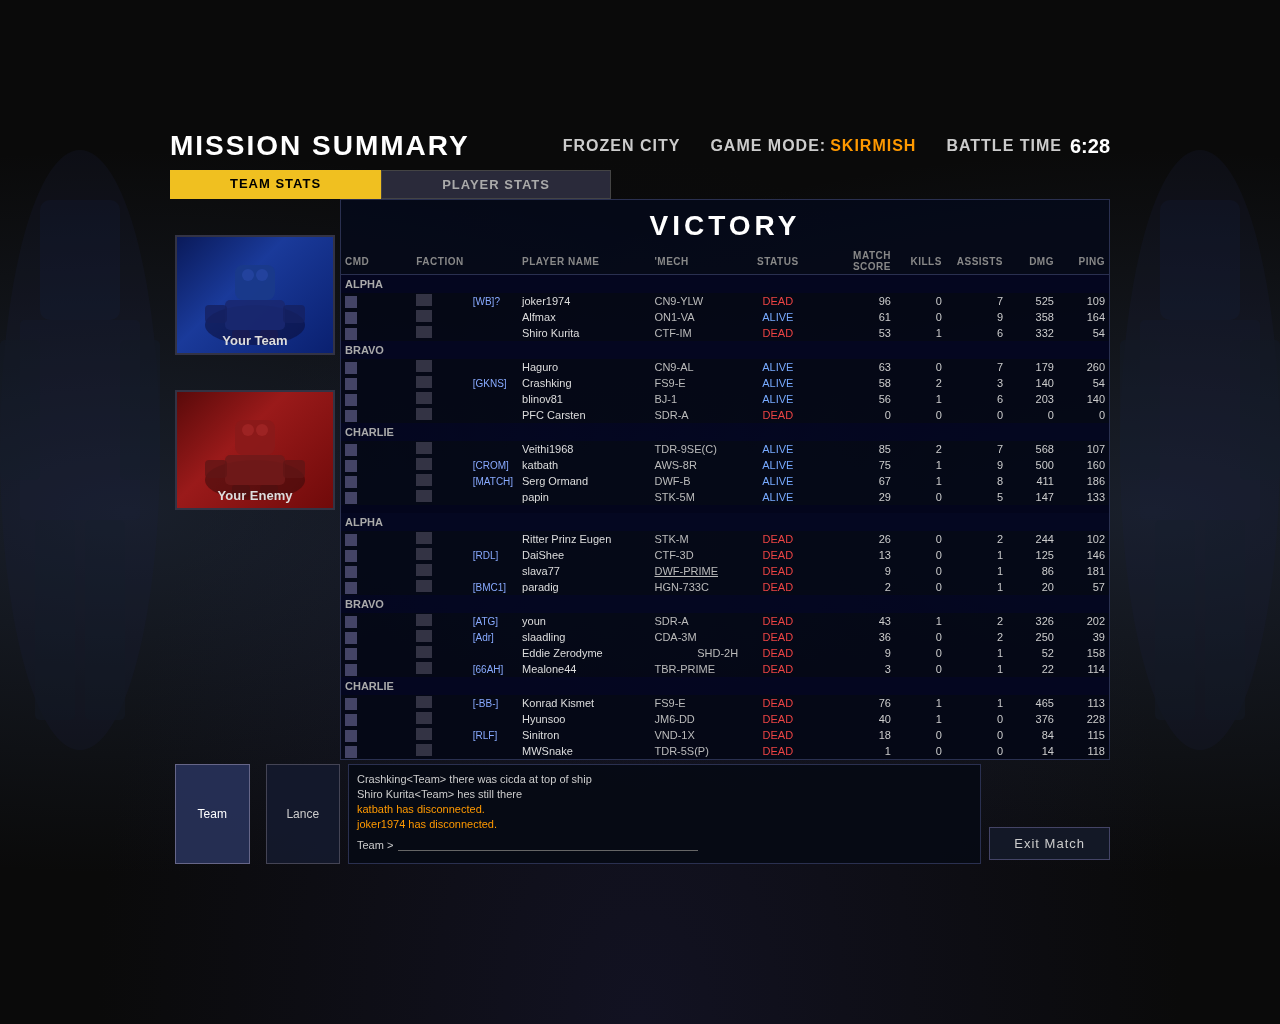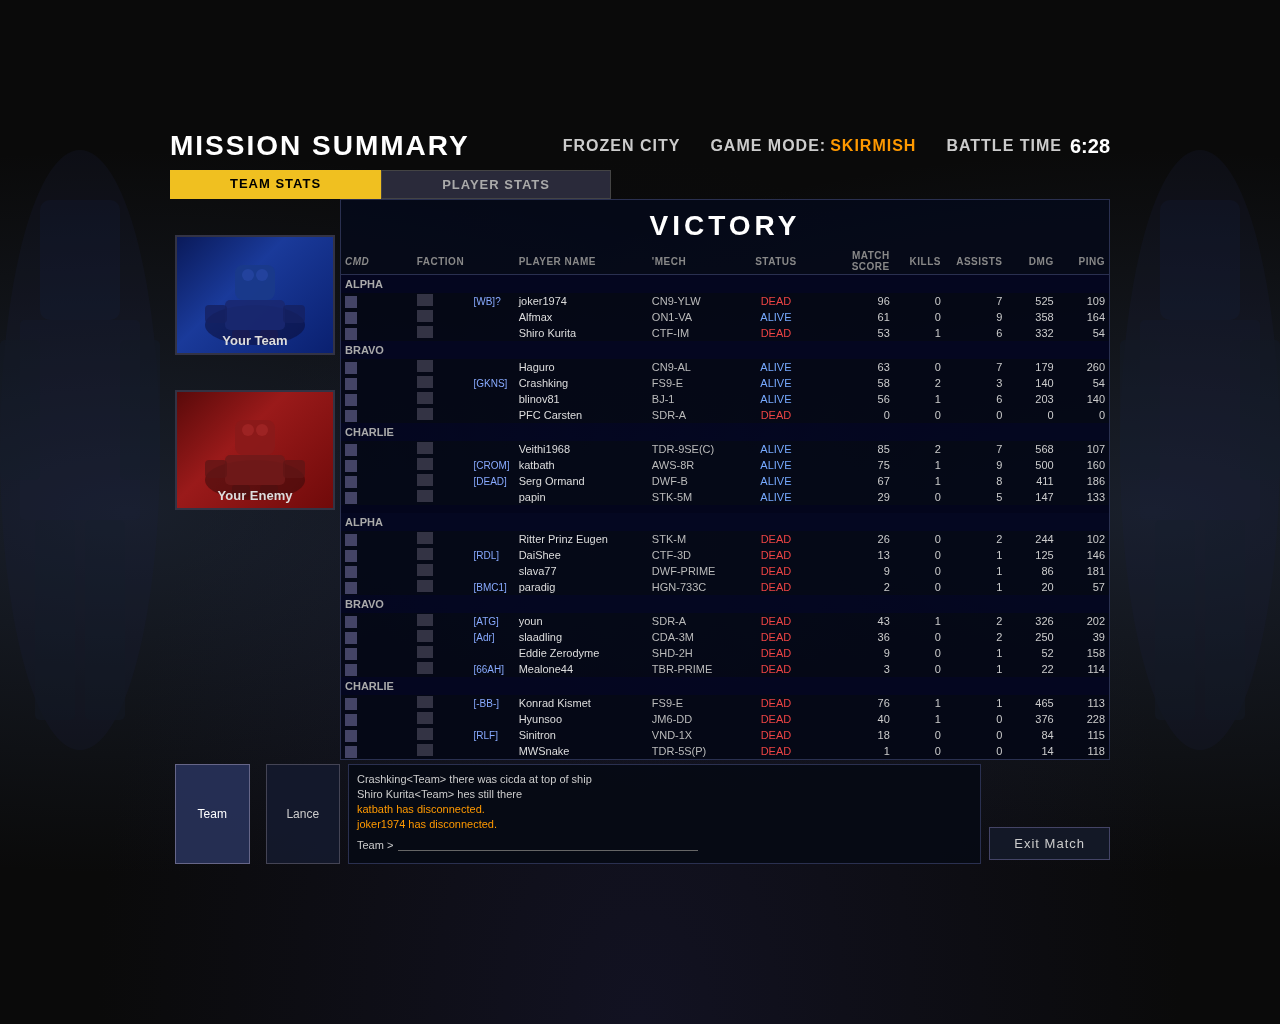--- a/index.html
+++ b/index.html
@@ -326,21 +326,21 @@
           <div class="portrait-label">Your Enemy</div>
         </div>
       </div>
 
       <div class="content-area" style="flex:1;">
         <div class="victory-banner">VICTORY</div>
 
         <table class="stats-table">
           <thead>
             <tr>
-              <th style="width:70px;font-style:italic;">CMD</th>
+              <th style="width:70px;">CMD</th>
               <th style="width:50px;">FACTION</th>
               <th style="width:30px;"></th>
               <th style="width:130px;">PLAYER NAME</th>
               <th style="width:90px;">'MECH</th>
               <th style="width:70px;" class="center">STATUS</th>
               <th style="width:80px;" class="right">MATCH SCORE</th>
               <th style="width:50px;" class="right">KILLS</th>
               <th style="width:60px;" class="right">ASSISTS</th>
               <th style="width:50px;" class="right">DMG</th>
               <th style="width:50px;" class="right">PING</th>
@@ -509,21 +509,21 @@
     <td class="right">500</td>
     <td class="right">160</td>
   </tr>
               <tr style="background: rgba(0, 0, 0, 0.1);">
     <td>
       <span style="display:inline-block;width:12px;height:12px;background:#446;margin-right:3px;vertical-align:middle;font-size:8px;text-align:center;line-height:12px;"></span>
     </td>
     <td>
       <span style="display:inline-block;width:16px;height:12px;background:#334;margin-right:1px;font-size:8px;color:#88a;text-align:center;line-height:12px;"></span>
     </td>
-    <td><span style="color:#8af;font-size:10px;">[DEAD]</span></td>
+    <td><span style="color:#8af;font-size:10px;">[MATCH]</span></td>
     <td style="color:#ddd;">Serg Ormand</td>
     <td style="color:#bbb;">DWF-B</td>
     <td class="center" style="color:#7af">ALIVE</td>
     <td class="right">67</td>
     <td class="right">1</td>
     <td class="right">8</td>
     <td class="right">411</td>
     <td class="right">186</td>
   </tr>
               <tr style="background: rgba(0, 0, 0, 0.1);">
@@ -585,21 +585,21 @@
   </tr>
               <tr style="background: rgba(0, 0, 0, 0.1);">
     <td>
       <span style="display:inline-block;width:12px;height:12px;background:#446;margin-right:3px;vertical-align:middle;font-size:8px;text-align:center;line-height:12px;"></span>
     </td>
     <td>
       <span style="display:inline-block;width:16px;height:12px;background:#334;margin-right:1px;font-size:8px;color:#88a;text-align:center;line-height:12px;"></span>
     </td>
     <td></td>
     <td style="color:#ddd;">slava77</td>
-    <td style="color:#bbb;">DWF-PRIME</td>
+    <td style="color:#bbb;text-decoration:underline;">DWF-PRIME</td>
     <td class="center" style="color:#e44">DEAD</td>
     <td class="right">9</td>
     <td class="right">0</td>
     <td class="right">1</td>
     <td class="right">86</td>
     <td class="right">181</td>
   </tr>
               <tr style="background: rgba(0, 0, 0, 0.1);">
     <td>
       <span style="display:inline-block;width:12px;height:12px;background:#446;margin-right:3px;vertical-align:middle;font-size:8px;text-align:center;line-height:12px;"></span>
@@ -656,21 +656,21 @@
   </tr>
               <tr style="background: rgba(0, 0, 0, 0.1);">
     <td>
       <span style="display:inline-block;width:12px;height:12px;background:#446;margin-right:3px;vertical-align:middle;font-size:8px;text-align:center;line-height:12px;"></span>
     </td>
     <td>
       <span style="display:inline-block;width:16px;height:12px;background:#334;margin-right:1px;font-size:8px;color:#88a;text-align:center;line-height:12px;"></span>
     </td>
     <td></td>
     <td style="color:#ddd;">Eddie Zerodyme</td>
-    <td style="color:#bbb;">SHD-2H</td>
+    <td style="color:#bbb;text-align:right;">SHD-2H</td>
     <td class="center" style="color:#e44">DEAD</td>
     <td class="right">9</td>
     <td class="right">0</td>
     <td class="right">1</td>
     <td class="right">52</td>
     <td class="right">158</td>
   </tr>
               <tr style="background: rgba(0, 0, 0, 0.1);">
     <td>
       <span style="display:inline-block;width:12px;height:12px;background:#446;margin-right:3px;vertical-align:middle;font-size:8px;text-align:center;line-height:12px;"></span>

